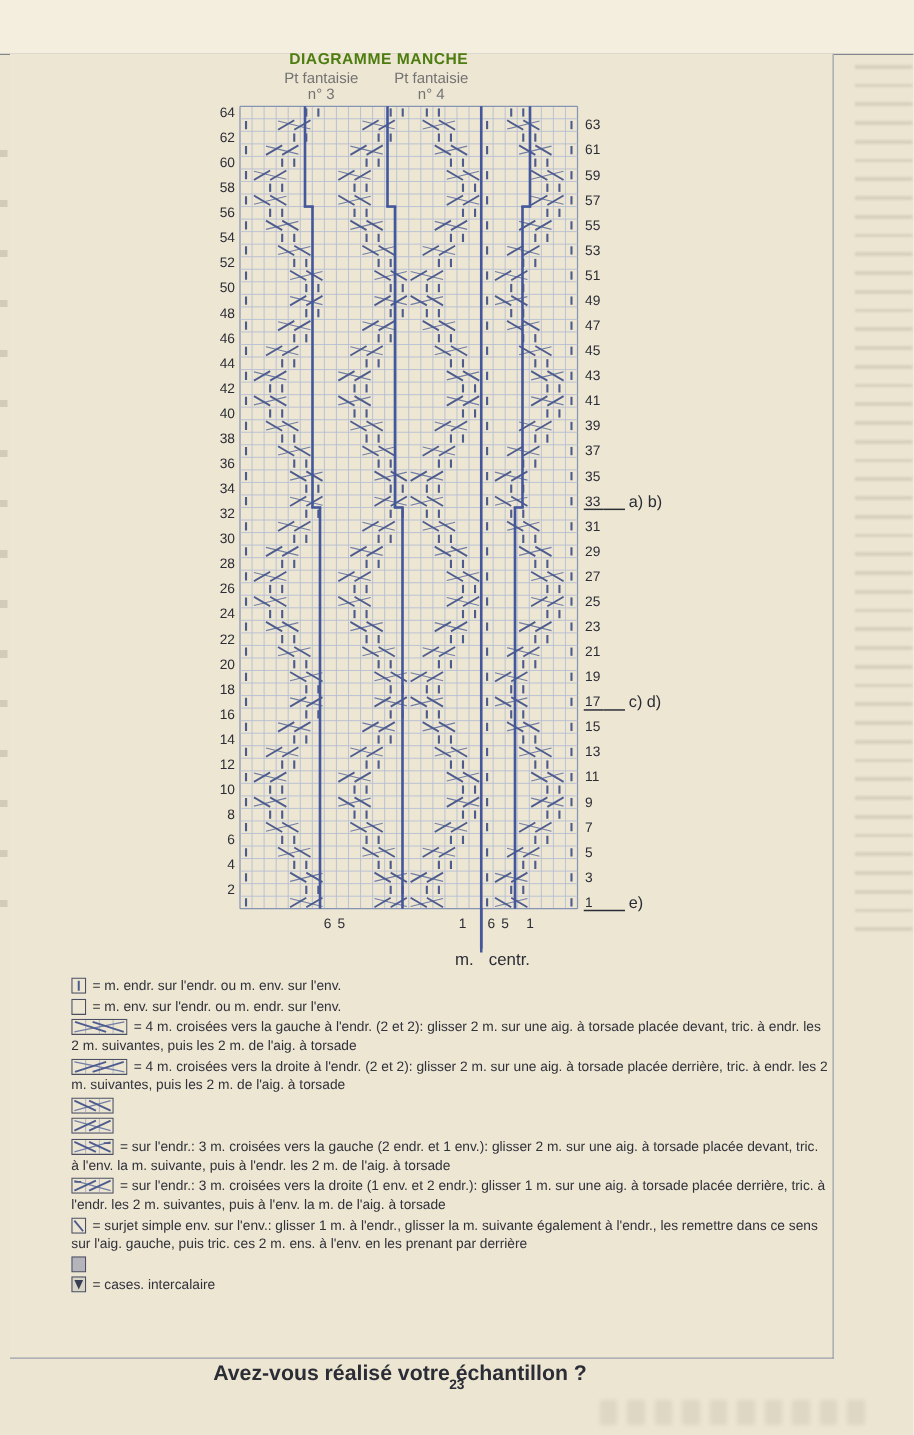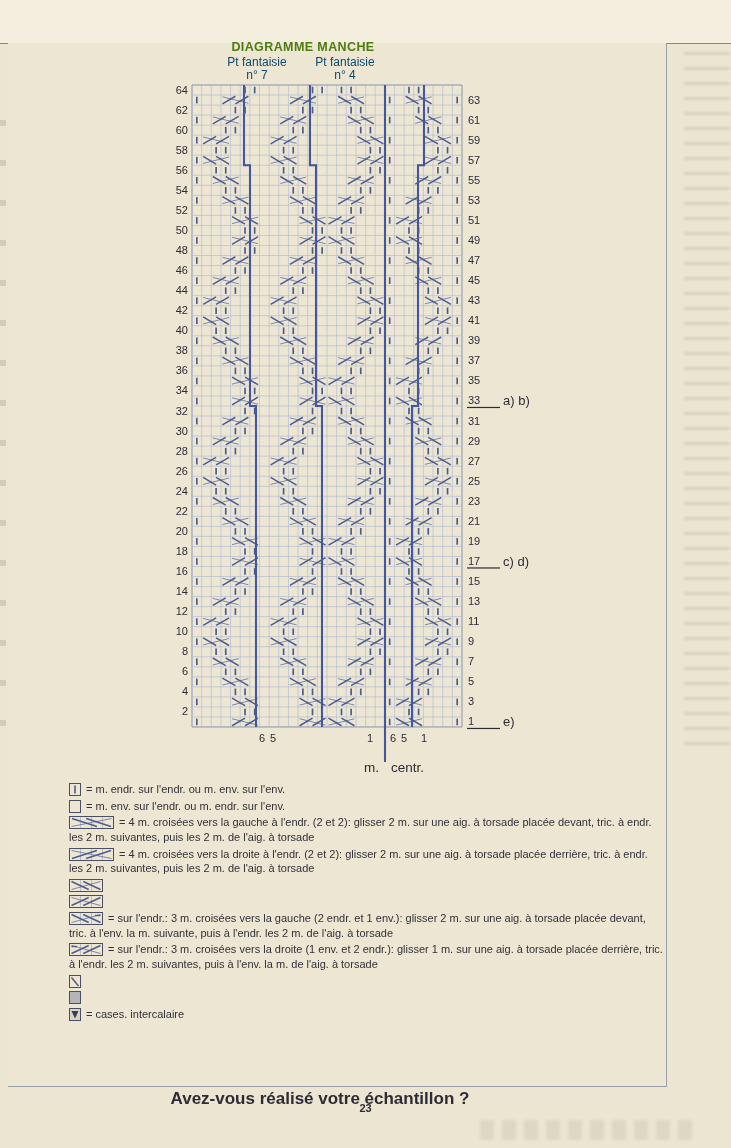--- a/index.html
+++ b/index.html
@@ -4,26 +4,26 @@
 <style>
   html,body{margin:0;padding:0;}
   .page{position:relative;width:731px;height:1148px;background:#ece5d1;overflow:hidden;
         font-family:"Liberation Sans", sans-serif;color:#33343a;}
   .top-strip{position:absolute;left:0;top:0;width:731px;height:43px;background:#f4eedf;}
   .top-rule{position:absolute;left:0;top:43px;width:731px;height:0;border-top:1px solid #84868e;}
   .content-box{position:absolute;left:8px;top:43px;width:658px;height:1043px;
         border-right:1px solid #9aa0ad;border-bottom:1px solid #9aa0ad;background:#ede6d3;}
   .hdr{position:absolute;text-align:center;color:#4d7c0f;}
   .hdr-title{left:165px;top:40px;width:276px;font-size:12.5px;font-weight:bold;letter-spacing:.4px;}
-  .hdr-sub{font-size:12px;line-height:13px;color:#0c4a6e;}
+  .hdr-sub{font-size:12px;line-height:13px;color:#737373;}
   .hdr-sub.p5{left:205px;top:56px;width:104px;}
   .hdr-sub.p4{left:293px;top:56px;width:104px;}
   #chart-mount{position:absolute;left:0;top:0;width:731px;height:795px;margin-left:22px;}
   #legend{position:absolute;left:57px;top:782px;width:606px;font-size:11px;line-height:1.33;color:#30313a;}
-  .lg-item{margin:0 0 2px 12px;}
+  .lg-item{margin:0 0 2px 0;}
   .lg-item svg{vertical-align:-3px;margin-right:5px;}
   .footer-q{position:absolute;left:0;top:1089px;width:640px;text-align:center;
         font-weight:bold;font-size:17px;color:#2b2d36;}
   .footer-p{position:absolute;left:0;top:1102px;width:731px;text-align:center;
         font-weight:bold;font-size:11px;color:#2b2d36;}
   .bleed-right{position:absolute;right:1px;top:52px;width:46px;height:700px;opacity:.38;filter:blur(1px);
         background:repeating-linear-gradient(180deg, rgba(118,114,96,.45) 0 3px, transparent 3px 15px);}
   .bleed-left{position:absolute;left:0;top:120px;width:6px;height:620px;opacity:.25;
         background:repeating-linear-gradient(180deg, rgba(60,58,50,.6) 0 6px, transparent 6px 40px);}
   .bleed-bottom{position:absolute;left:480px;top:1120px;width:220px;height:20px;opacity:.12;filter:blur(1.5px);
@@ -964,21 +964,21 @@
         <text x="382" y="742" font-size="11" text-anchor="middle" fill="#2b2d36" font-family="&quot;Liberation Sans&quot;, sans-serif">5</text>
         <text x="402" y="742" font-size="11" text-anchor="middle" fill="#2b2d36" font-family="&quot;Liberation Sans&quot;, sans-serif">1</text>
         <line x1="363" y1="726.984" x2="363" y2="761.984" stroke="#44579a" stroke-width="2"></line>
         <text x="357" y="772" font-size="13.5" text-anchor="end" fill="#2b2d36" font-family="&quot;Liberation Sans&quot;, sans-serif">m.</text>
         <text x="369" y="772" font-size="13.5" text-anchor="start" fill="#2b2d36" font-family="&quot;Liberation Sans&quot;, sans-serif">centr.</text>
       </svg></div>
 
   <div class="hdr hdr-title">DIAGRAMME MANCHE</div>
   <div class="hdr hdr-sub p5">
     <div>Pt fantaisie</div>
-    <div>n° 7</div>
+    <div>n° 3</div>
   </div>
   <div class="hdr hdr-sub p4">
     <div>Pt fantaisie</div>
     <div>n° 4</div>
   </div>
 
   <div id="legend">
       <div class="lg-item"><svg width="12" height="13">
           <rect x="0.5" y="0.5" width="11" height="12" fill="none" stroke="#4a4f63" stroke-width="1"></rect>
           <line x1="6" y1="2.5" x2="6" y2="10.5" stroke="#4d5c8f" stroke-width="1.6"></line>
@@ -1034,21 +1034,21 @@
           <line x1="11.5" y1="1" x2="11.5" y2="12" stroke="#9aa2b8" stroke-width="0.6"></line>
           <line x1="22.5" y1="1" x2="22.5" y2="12" stroke="#9aa2b8" stroke-width="0.6"></line>
           <line x1="2.5" y1="2.5" x2="31.5" y2="10.5" stroke="#707da6" stroke-width="0.9"></line>
           <line x1="2.5" y1="10.5" x2="19.72" y2="2.5" stroke="#4d5c8f" stroke-width="1.5"></line>
           <line x1="14.28" y1="10.5" x2="31.5" y2="2.5" stroke="#4d5c8f" stroke-width="1.5"></line>
           <line x1="2.5" y1="3.5" x2="8" y2="3.5" stroke="#4d5c8f" stroke-width="1.4"></line>
         </svg><span>= sur l'endr.: 3 m. croisées vers la droite (1 env. et 2 endr.): glisser 1 m. sur une aig. à torsade placée derrière, tric. à l'endr. les 2 m. suivantes, puis à l'env. la m. de l'aig. à torsade</span></div>
       <div class="lg-item"><svg width="12" height="13">
           <rect x="0.5" y="0.5" width="11" height="12" fill="none" stroke="#4a4f63" stroke-width="1"></rect>
           <line x1="2.5" y1="2.5" x2="9.5" y2="11" stroke="#4d5c8f" stroke-width="1.5"></line>
-        </svg></div>
+        </svg><span>= surjet simple env. sur l'env.: glisser 1 m. à l'endr., glisser la m. suivante également à l'endr., les remettre dans ce sens sur l'aig. gauche, puis tric. ces 2 m. ens. à l'env. en les prenant par derrière</span></div>
       <div class="lg-item"><svg width="12" height="13">
           <rect x="0.5" y="0.5" width="11" height="12" fill="#b4b4ba" stroke="#4a4f63" stroke-width="1"></rect>
         </svg></div>
       <div class="lg-item"><svg width="12" height="13">
           <rect x="0.5" y="0.5" width="11" height="12" fill="#d8d4c6" stroke="#4a4f63" stroke-width="1"></rect>
           <polygon points="2.5,3 9.5,3 6,10.5" fill="#3a3f55"></polygon>
         </svg><span>= cases. intercalaire</span></div>
     </div>
 
   <div class="footer-q">Avez-vous réalisé votre échantillon ?</div>

